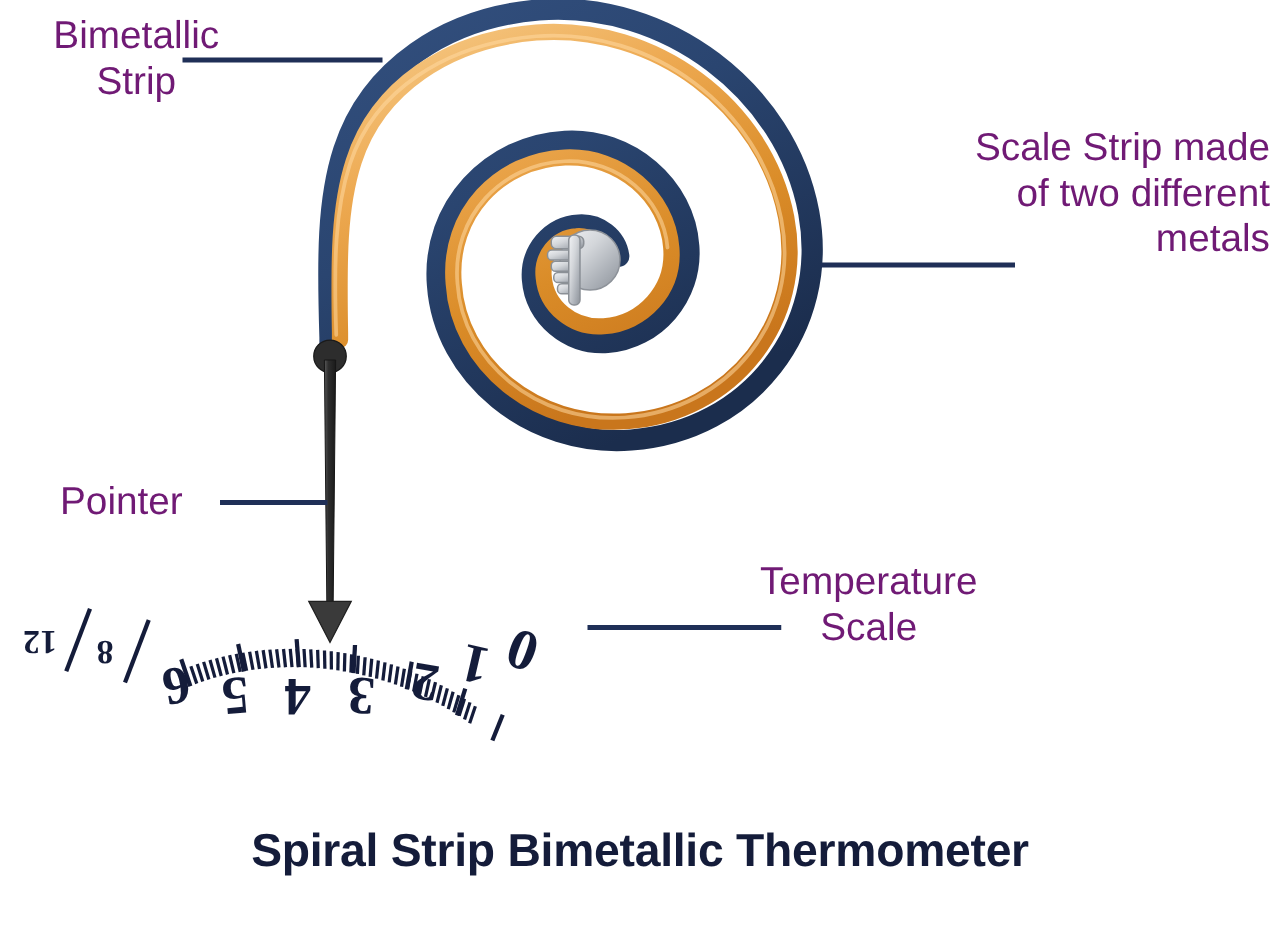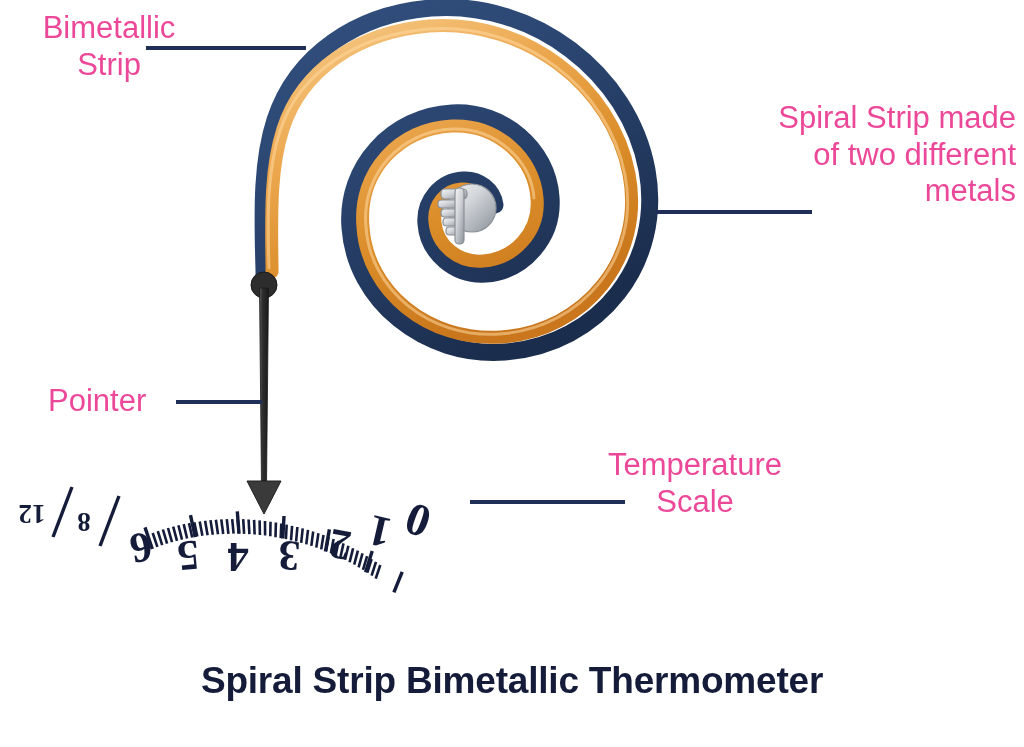--- a/index.html
+++ b/index.html
@@ -23,21 +23,21 @@
   }
   svg.diagram {
     position: absolute;
     left: 0; top: 0;
     width: 1024px;
     height: 747px;
     display: block;
   }
   .label-text {
     position: absolute;
-    color: #ec4899;
+    color: #701a75;
     font-family: "Liberation Sans", sans-serif;
     font-weight: 400;
     line-height: 1.18;
     white-space: pre-line;
   }
   #label-bimetallic {
     left: 14px;
     top: 10px;
     width: 190px;
     font-size: 31px;
@@ -258,21 +258,21 @@
       <div style="position: absolute; left: 238px; top: 557px; font-family: &quot;Liberation Serif&quot;, serif; font-weight: 700; font-size: 43px; color: rgb(20, 28, 58); transform: translate(-50%, -50%) rotate(180deg); line-height: 1;">4</div>
       <div style="position: absolute; left: 188px; top: 556px; font-family: &quot;Liberation Serif&quot;, serif; font-weight: 700; font-size: 43px; color: rgb(20, 28, 58); transform: translate(-50%, -50%) rotate(175deg); line-height: 1;">5</div>
       <div style="position: absolute; left: 141px; top: 548px; font-family: &quot;Liberation Serif&quot;, serif; font-weight: 700; font-size: 43px; color: rgb(20, 28, 58); transform: translate(-50%, -50%) rotate(170deg); line-height: 1;">6</div>
       <div style="position: absolute; left: 84px; top: 521px; font-family: &quot;Liberation Serif&quot;, serif; font-weight: 700; font-size: 27px; color: rgb(20, 28, 58); transform: translate(-50%, -50%) rotate(180deg); line-height: 1;">8</div>
       <div style="position: absolute; left: 32px; top: 513px; font-family: &quot;Liberation Serif&quot;, serif; font-weight: 700; font-size: 27px; color: rgb(20, 28, 58); transform: translate(-50%, -50%) rotate(180deg); line-height: 1;">12</div>
     </div>
 
   <div class="label-text" id="label-bimetallic">Bimetallic
 Strip</div>
 
-  <div class="label-text" id="label-spiral">Spiral Strip made
+  <div class="label-text" id="label-spiral">Scale Strip made
 of two different
 metals</div>
 
   <div class="label-text" id="label-tempscale">Temperature
 Scale</div>
 
   <div class="label-text" id="label-pointer">Pointer</div>
 
   <div id="caption">Spiral Strip Bimetallic Thermometer</div>
 

